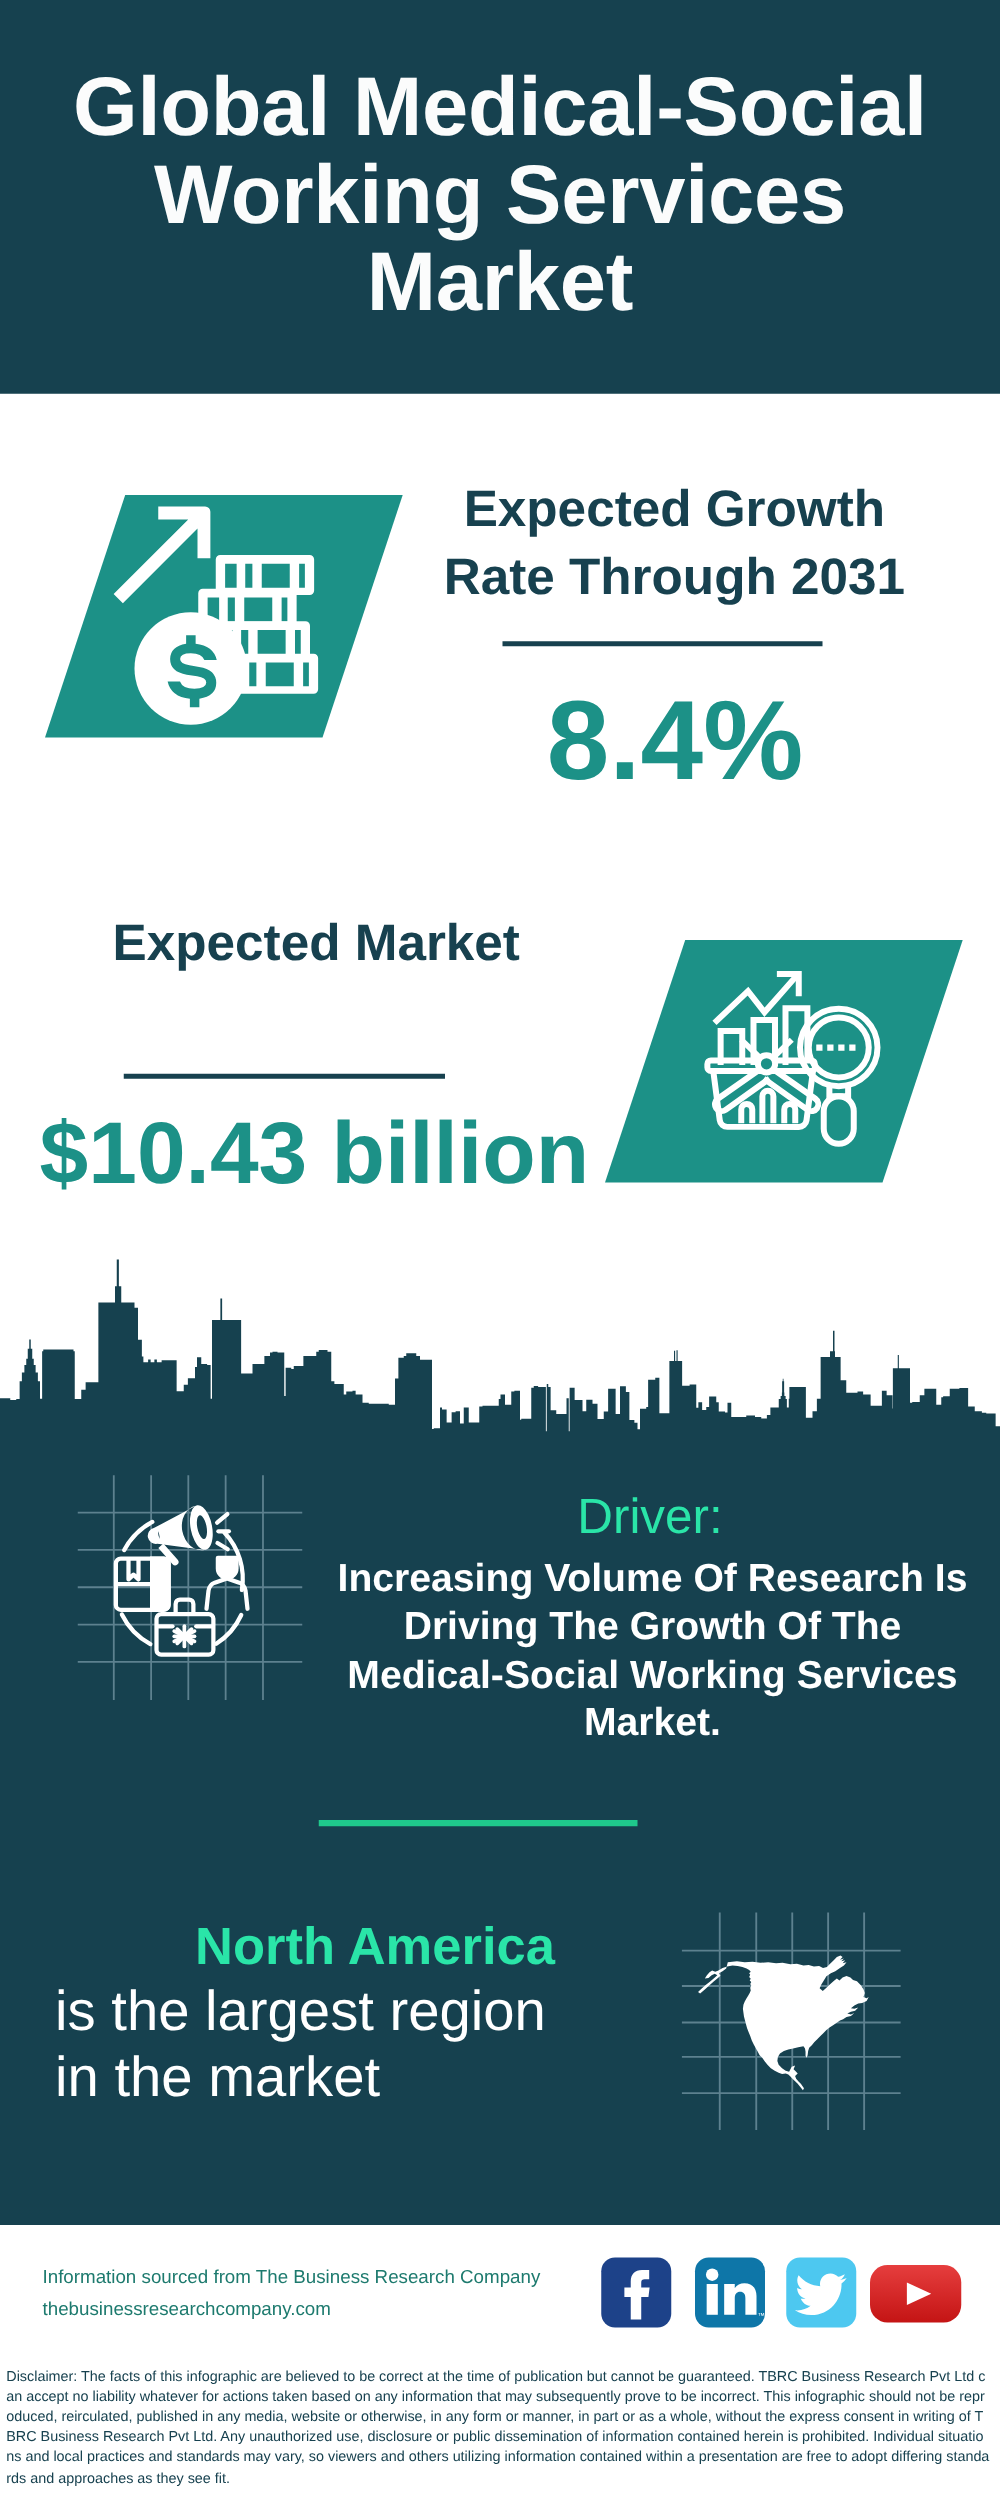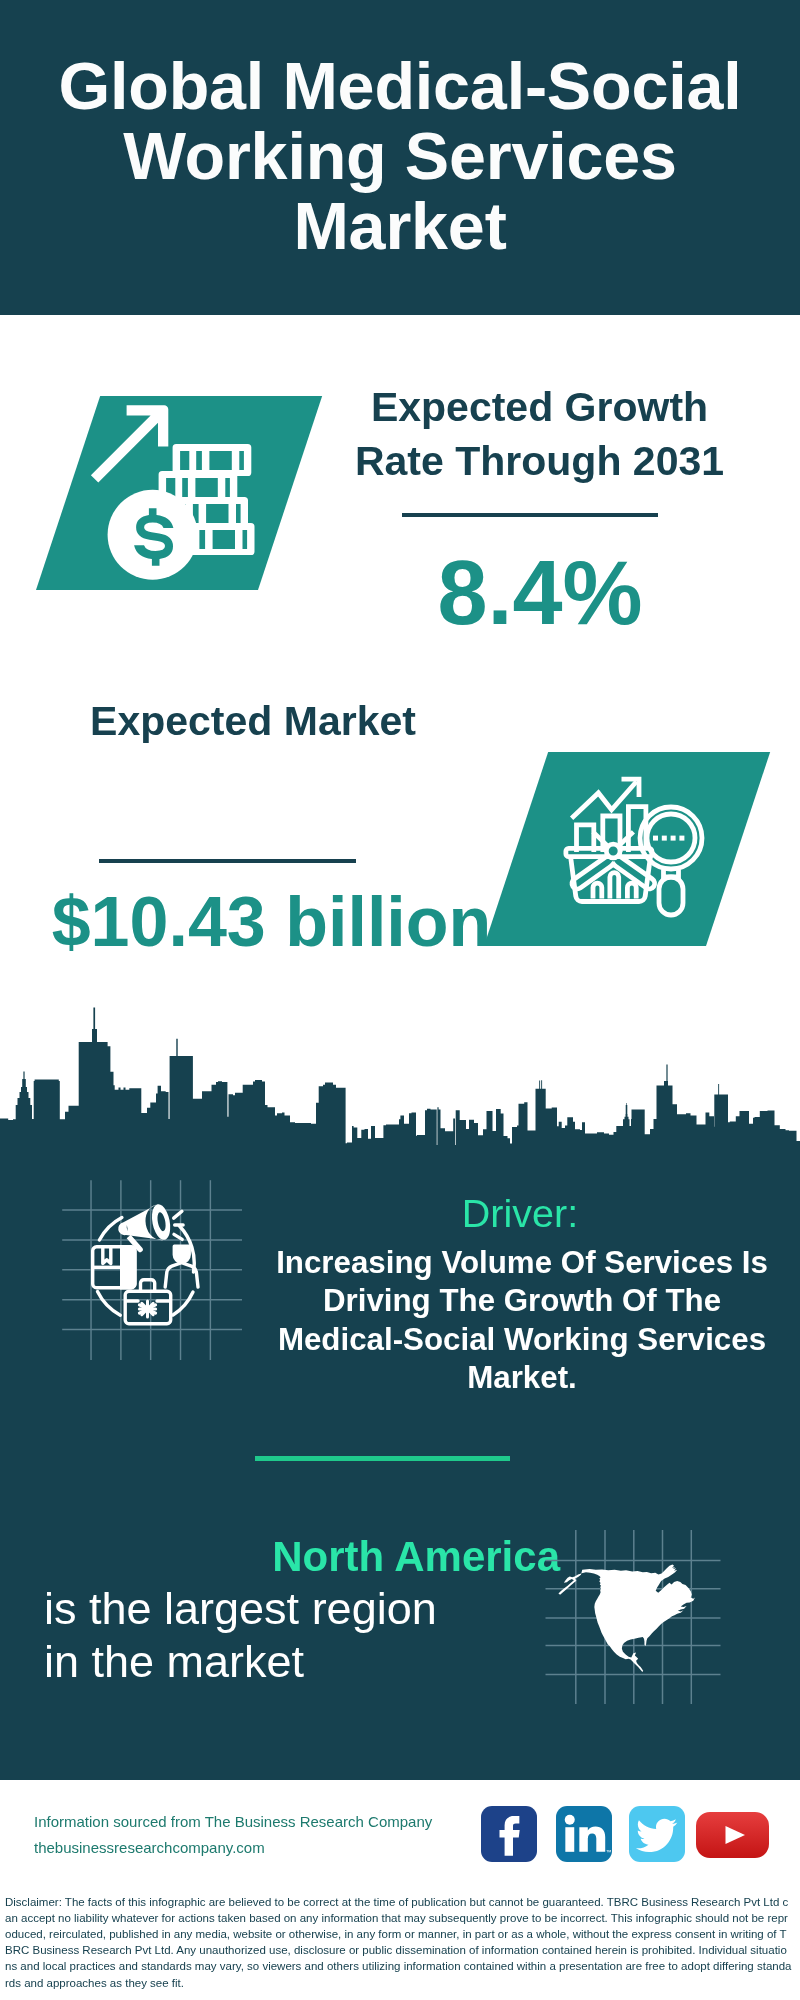--- a/index.html
+++ b/index.html
@@ -21,21 +21,21 @@
   .skyline{position:absolute;left:0;}
   .dark{position:absolute;left:0;background:#16414f;}
 
   
   .grid-box{position:absolute;}
   .driver-head{position:absolute;color:#2ae5a8;font-weight:normal;font-size:39.5px;line-height:44px;text-align:center;}
   .driver-body{position:absolute;color:#ffffff;font-weight:bold;font-size:31.3px;line-height:38.3px;text-align:center;}
   .green-rule{position:absolute;height:4px;background:#1fc98c;}
 
   
-  .region-head{position:absolute;color:#2ae5a8;font-weight:bold;font-size:42px;line-height:46px;text-align:right;}
+  .region-head{position:absolute;color:#2ae5a8;font-weight:bold;font-size:42px;line-height:46px;text-align:center;}
   .region-body{position:absolute;color:#ffffff;font-weight:normal;font-size:45px;line-height:53px;}
 
   
   .footer{position:absolute;left:0;background:#fff;}
   .src-text{position:absolute;color:#1d7a6e;font-size:15px;line-height:26px;}
   .social{position:absolute;width:56px;height:56px;border-radius:11px;overflow:hidden;}
   .disc-band{position:absolute;left:0;background:#fff;}
   .disclaimer{position:absolute;color:#17414f;font-size:11.5px;line-height:16.2px;text-align:left;word-break:break-all;}
   .hairline{position:absolute;left:0;height:3px;background:#16414f;}
 </style>
@@ -111,25 +111,25 @@
       <path d="M103.5,107.5 v7.5 h15 v-7.5"></path>
       <rect x="99" y="115" width="24" height="38" rx="12"></rect>
     </g>
     <g fill="#ffffff">
       <rect x="93" y="73.6" width="5" height="5"></rect>
       <rect x="101.8" y="73.6" width="5" height="5"></rect>
       <rect x="110.6" y="73.6" width="5" height="5"></rect>
       <rect x="119.4" y="73.6" width="5" height="5"></rect>
     </g>
   </svg>
-  <div class="stat-label" style="left:13px;top:694px;width:480px;">
+  <div class="stat-label" style="left:13px;top:727px;width:480px;">
     <div>Expected Market</div>
   </div>
   <div class="rule" style="left:99px;top:859px;width:257px;"></div>
-  <div class="stat-value" style="left:0px;top:887px;width:503px;font-size:70px;line-height:70px;white-space:nowrap;padding-left:20px;">$10.43 billion</div>
+  <div class="stat-value" style="left:0px;top:887px;width:503px;font-size:70px;line-height:70px;white-space:nowrap;">$10.43 billion</div>
 
   <div class="dark" style="top:1145px;width:800px;height:645px;"></div>
   <svg class="skyline" viewBox="0 1000 800 150" style="top:1000px;width:800px;height:150px;" preserveAspectRatio="none">
     <path fill="#16414f" d="M0 1118.5 H8.2 V1148 H0 Z M8.2 1120 H13 V1148 H8.2 Z M13 1119.2 H15.7 V1148 H13 Z M15.7 1105 H32 V1148 H15.7 Z M17.5 1098 H30.3 V1148 H17.5 Z M19.5 1092 H28.5 V1148 H19.5 Z M21 1087 H27 V1148 H21 Z M22.8 1082.5 H25.2 V1148 H22.8 Z M22.2 1079 H25.8 V1148 H22.2 Z M23.4 1071.5 H24.6 V1148 H23.4 Z M32 1119 H33.7 V1148 H32 Z M33.7 1081 H59.8 V1148 H33.7 Z M34.6 1079.5 H58.8 V1148 H34.6 Z M59.8 1119.2 H65 V1148 H59.8 Z M65 1111.7 H68.5 V1148 H65 Z M68.5 1105.7 H78.7 V1148 H68.5 Z M78.7 1042 H107.6 V1148 H78.7 Z M92 1029 H97 V1148 H92 Z M93.4 1007.5 H95.1 V1148 H93.4 Z M107.6 1046.2 H110.4 V1148 H107.6 Z M110.4 1071.7 H113.5 V1148 H110.4 Z M113.5 1085.2 H114.7 V1148 H113.5 Z M114.7 1089.7 H129.3 V1148 H114.7 Z M118.5 1087.5 H120.5 V1148 H118.5 Z M123.5 1087.5 H125.5 V1148 H123.5 Z M129.3 1088.2 H141.3 V1148 H129.3 Z M141.3 1113 H147 V1148 H141.3 Z M147 1107.7 H150.3 V1148 H147 Z M150.3 1102.5 H156 V1148 H150.3 Z M156 1093.5 H157.6 V1148 H156 Z M157.6 1085.7 H161 V1148 H157.6 Z M161 1091.2 H165.7 V1148 H161 Z M165.7 1092 H168.5 V1148 H165.7 Z M168.5 1119 H169.6 V1148 H168.5 Z M169.6 1056 H192.9 V1148 H169.6 Z M176.3 1038.7 H177.7 V1148 H176.3 Z M187.4 1062 H192.9 V1148 H187.4 Z M192.9 1098.7 H194 V1148 H192.9 Z M194 1098.7 H202 V1148 H194 Z M202 1091.2 H211.5 V1148 H202 Z M211.5 1084.7 H216 V1148 H211.5 Z M216 1082 H227.4 V1148 H216 Z M218 1081.3 H222 V1148 H218 Z M227.4 1116.7 H228.5 V1148 H227.4 Z M228.5 1094.2 H233 V1148 H228.5 Z M233 1095.2 H235 V1148 H233 Z M235 1092.7 H242.7 V1148 H235 Z M242.7 1084.7 H253 V1148 H242.7 Z M253 1081.4 H265 V1148 H253 Z M255 1080 H262 V1148 H255 Z M265 1105 H267.5 V1148 H265 Z M267.5 1107.2 H275 V1148 H267.5 Z M275 1115.5 H277 V1148 H275 Z M277 1113.2 H282 V1148 H277 Z M282 1112.5 H284.5 V1148 H282 Z M284.5 1115.5 H290 V1148 H284.5 Z M290 1122.2 H295 V1148 H290 Z M295 1123 H311 V1148 H295 Z M311 1123.7 H316 V1148 H311 Z M316 1102.7 H318.7 V1148 H316 Z M318.7 1086.2 H323 V1148 H318.7 Z M323 1084.7 H336 V1148 H323 Z M325 1082.5 H333 V1148 H325 Z M336 1087.7 H345.6 V1148 H336 Z M345.6 1143.2 H347 V1148 H345.6 Z M347 1142.5 H352 V1148 H347 Z M352 1126 H353.6 V1148 H352 Z M353.6 1127.5 H357.3 V1148 H353.6 Z M357.3 1138 H361.3 V1148 H357.3 Z M361.3 1129.7 H364.5 V1148 H361.3 Z M364.5 1129 H368 V1148 H364.5 Z M368 1138.7 H371 V1148 H368 Z M371 1126 H375 V1148 H371 Z M375 1138 H383.4 V1148 H375 Z M383.4 1125.2 H386 V1148 H383.4 Z M386 1124.5 H399 V1148 H386 Z M399 1119.2 H400.4 V1148 H399 Z M400.4 1115.5 H404 V1148 H400.4 Z M404 1123.7 H409 V1148 H404 Z M409 1113.2 H411.5 V1148 H409 Z M411.5 1112.5 H416 V1148 H411.5 Z M416 1135.7 H417 V1148 H416 Z M417 1135 H425 V1148 H417 Z M425 1110.2 H427 V1148 H425 Z M427 1108.7 H430.5 V1148 H427 Z M430.5 1109.5 H436.7 V1148 H430.5 Z M437.4 1107.2 H438.6 V1148 H437.4 Z M438.6 1109.5 H440.5 V1148 H438.6 Z M440.5 1128.2 H445 V1148 H440.5 Z M445 1131.2 H453.2 V1148 H445 Z M453.2 1118.5 H455 V1148 H453.2 Z M455.7 1110.2 H459.7 V1148 H455.7 Z M459.7 1120 H466 V1148 H459.7 Z M466 1129 H469 V1148 H466 Z M469 1119.7 H474 V1148 H469 Z M474 1123 H478 V1148 H474 Z M478 1135.2 H483 V1148 H478 Z M483 1129.2 H486.5 V1148 H483 Z M486.5 1111 H492.5 V1148 H486.5 Z M492.5 1131.1 H496 V1148 H492.5 Z M496 1109 H500.7 V1148 H496 Z M500.7 1113.5 H503.5 V1148 H500.7 Z M503.5 1136 H507.5 V1148 H503.5 Z M507.5 1138.2 H510 V1148 H507.5 Z M510 1143.4 H512 V1148 H510 Z M512 1127 H517 V1148 H512 Z M517 1125.5 H518.5 V1148 H517 Z M518.5 1103.7 H524.2 V1148 H518.5 Z M524.2 1102.2 H527.5 V1148 H524.2 Z M527.5 1130.5 H535.5 V1148 H527.5 Z M535.5 1088.7 H545.7 V1148 H535.5 Z M539.2 1080.5 H540.1 V1148 H539.2 Z M541.2 1080.2 H542.1 V1148 H541.2 Z M545.7 1108.5 H551.7 V1148 H545.7 Z M551.7 1107.5 H557 V1148 H551.7 Z M557 1126.2 H558.7 V1148 H557 Z M558.7 1121.7 H561.7 V1148 H558.7 Z M561.7 1128 H565 V1148 H561.7 Z M565 1125.5 H567.3 V1148 H565 Z M567.3 1117.2 H573 V1148 H567.3 Z M573 1121.7 H575 V1148 H573 Z M575 1129.2 H580 V1148 H575 Z M580 1130 H582 V1148 H580 Z M582 1122.2 H585 V1148 H582 Z M585 1133.5 H591 V1148 H585 Z M591 1133.5 H597 V1148 H591 Z M597 1132.3 H604 V1148 H597 Z M604 1133.5 H609 V1148 H604 Z M609 1134.7 H613.5 V1148 H609 Z M613.5 1132 H616.3 V1148 H613.5 Z M616.3 1126 H621.5 V1148 H616.3 Z M621.5 1126 H631 V1148 H621.5 Z M623 1119.2 H629.5 V1148 H623 Z M624.5 1116.7 H628.5 V1148 H624.5 Z M625.5 1114 H627.5 V1148 H625.5 Z M626.1 1109.5 H626.9 V1148 H626.1 Z M625.7 1105 H627.3 V1148 H625.7 Z M626.2 1103 H626.8 V1148 H626.2 Z M631 1119 H631.5 V1148 H631 Z M631.5 1109.5 H644.7 V1148 H631.5 Z M644.7 1134.2 H650 V1148 H644.7 Z M650 1129 H653.5 V1148 H650 Z M653.5 1119 H656.5 V1148 H653.5 Z M656.5 1085.5 H672.5 V1148 H656.5 Z M664 1081 H668 V1148 H664 Z M666.4 1064.5 H667.6 V1148 H666.4 Z M672.5 1104.2 H677 V1148 H672.5 Z M677 1114.2 H686 V1148 H677 Z M686 1113.2 H690.5 V1148 H686 Z M690.5 1115.5 H696.5 V1148 H690.5 Z M696.5 1124.5 H705.5 V1148 H696.5 Z M705.5 1112.5 H709.3 V1148 H705.5 Z M709.3 1116.2 H714 V1148 H709.3 Z M714 1126.7 H715.7 V1148 H714 Z M714.3 1094.5 H728 V1148 H714.3 Z M718.2 1084 H719.1 V1148 H718.2 Z M723.5 1098.2 H728 V1148 H723.5 Z M728 1122.2 H729.8 V1148 H728 Z M729.8 1121.5 H735.8 V1148 H729.8 Z M735.8 1116.2 H739.5 V1148 H735.8 Z M739.5 1111 H749 V1148 H739.5 Z M749 1123.7 H753 V1148 H749 Z M753 1117.7 H754.5 V1148 H753 Z M754.5 1117 H759.8 V1148 H754.5 Z M759.8 1111 H767.5 V1148 H759.8 Z M767.5 1110.4 H774.5 V1148 H767.5 Z M774.5 1125.2 H779.8 V1148 H774.5 Z M779.8 1129 H785.5 V1148 H779.8 Z M785.5 1130.2 H789 V1148 H785.5 Z M789 1130.8 H796.5 V1148 H789 Z M796.5 1141 H800 V1148 H796.5 Z"></path>
   </svg>
 
   <svg class="grid-box" viewBox="0 0 180 180" style="left:56px;top:1174px;width:186px;height:186px;">
     <g stroke="#5d818f" stroke-width="1.4">
       <line x1="33.9" y1="6" x2="33.9" y2="180"></line>
         <line x1="62.8" y1="6" x2="62.8" y2="180"></line>
@@ -182,21 +182,21 @@
         <line x1="63.4" y1="110.9" x2="79.6" y2="119.1"></line>
         <line x1="63.4" y1="119.1" x2="79.6" y2="110.9"></line>
         <line x1="63.4" y1="115.0" x2="79.6" y2="115.0"></line>
         <line x1="65.8" y1="109.3" x2="77.2" y2="120.7"></line>
         <line x1="65.8" y1="120.7" x2="77.2" y2="109.3"></line>
       </g>
     </g>
   </svg>
   <div class="driver-head" style="left:250px;top:1191px;width:540px;">Driver:</div>
   <div class="driver-body" style="left:252px;top:1244px;width:540px;">
-    <div>Increasing Volume Of Services Is</div>
+    <div>Increasing Volume Of Research Is</div>
     <div>Driving The Growth Of The</div>
     <div>Medical-Social Working Services</div>
     <div>Market.</div>
   </div>
   <div class="green-rule" style="left:255px;top:1456px;width:255px;height:4.6px;"></div>
 
   <div class="region-head" style="left:40px;top:1534px;width:520px;">North America</div>
   <div class="region-body" style="left:44px;top:1582px;width:520px;">
     <div>is the largest region</div>
     <div>in the market</div>

